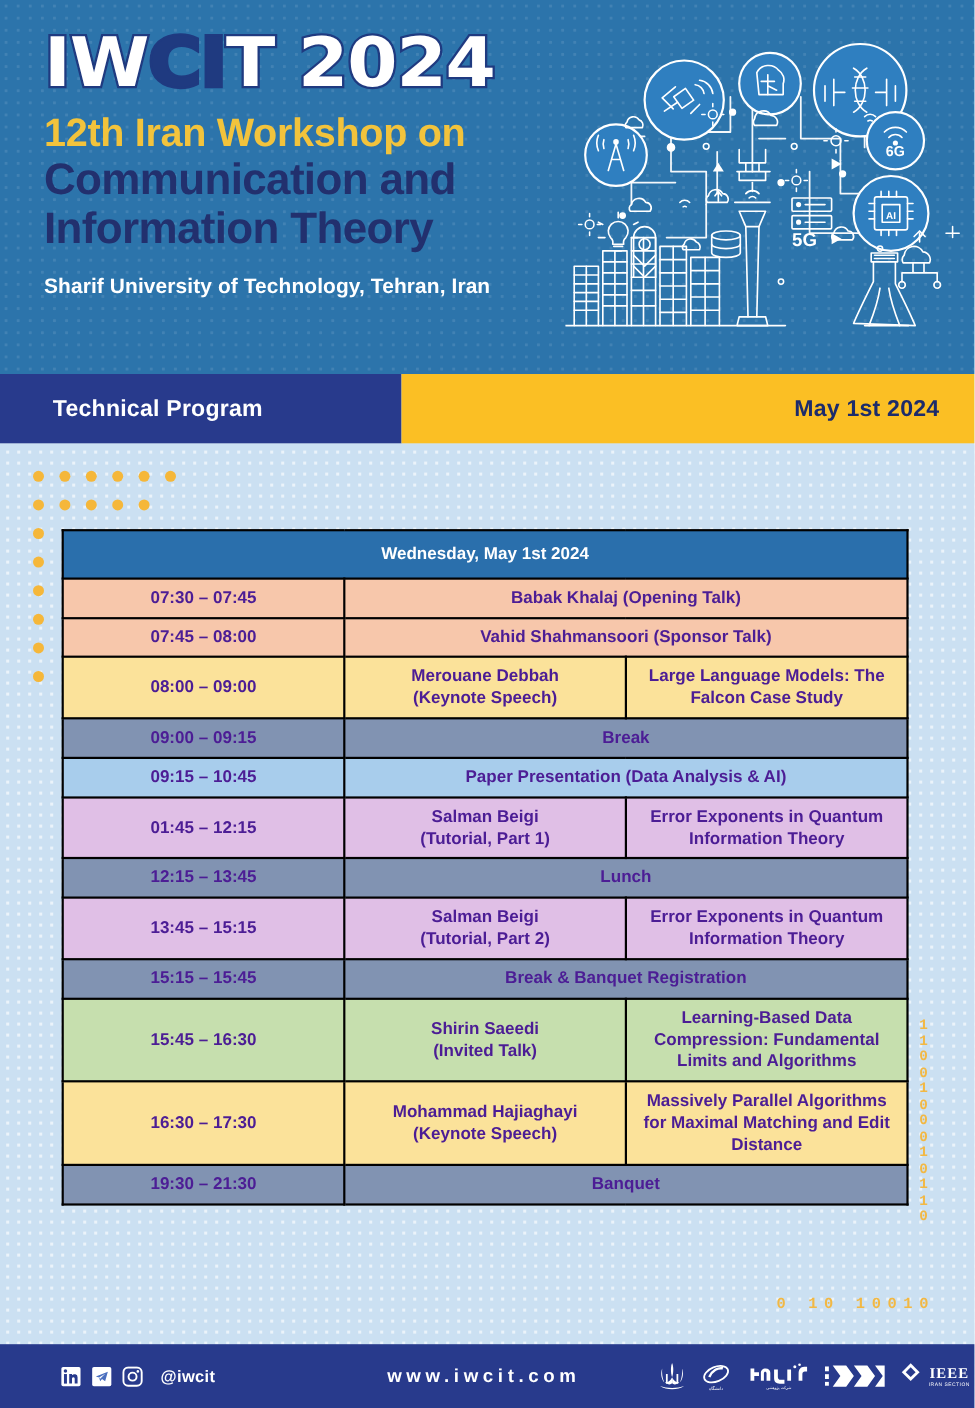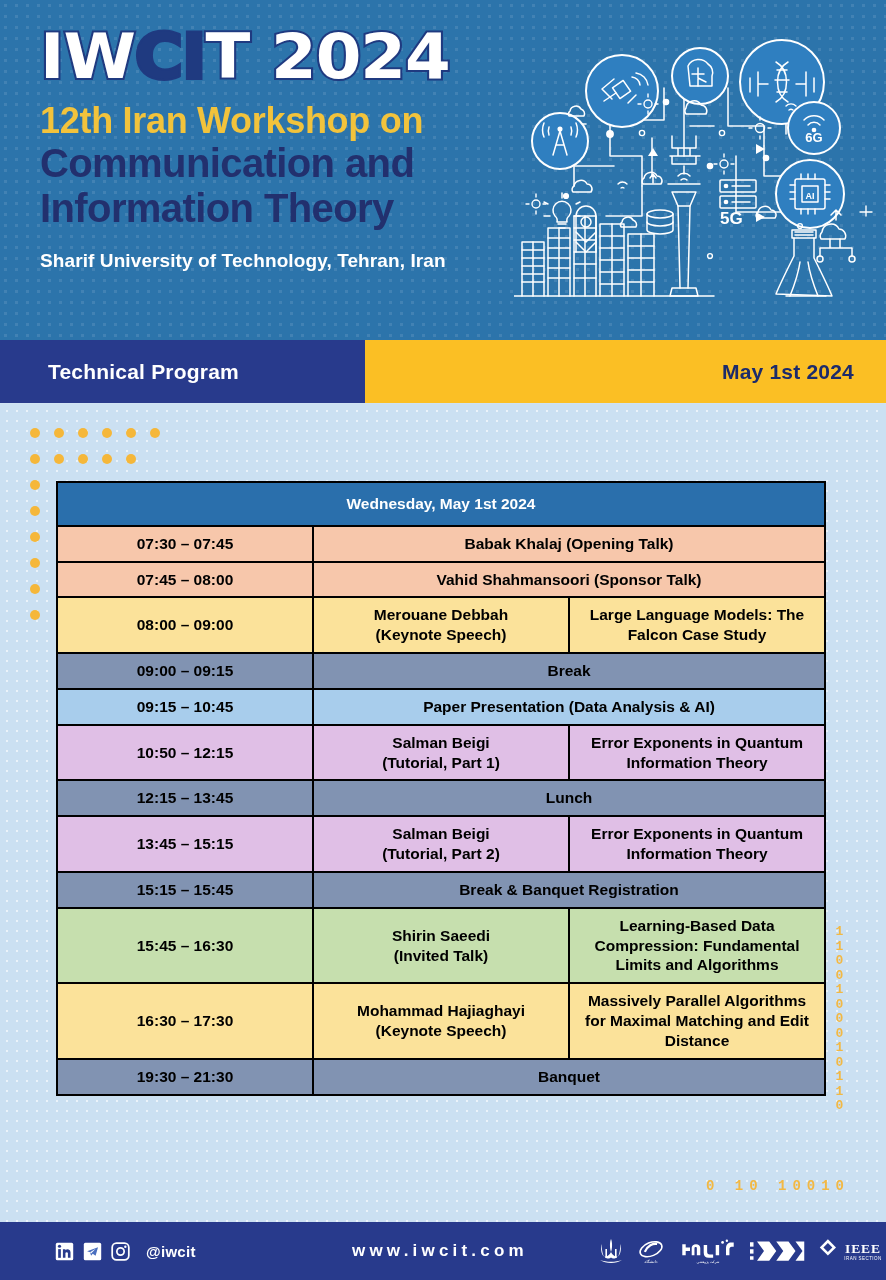--- a/index.html
+++ b/index.html
@@ -120,21 +120,21 @@
   table.sched {
     width: 770px; border-collapse: collapse;
     table-layout: fixed;
     border: 2px solid #000;
   }
   table.sched td {
     border: 2px solid #000;
     padding: 7px 6px;
     text-align: center;
     vertical-align: middle;
-    color: #000000;
+    color: #4c1d95;
     font-size: 15.5px;
     font-weight: 700;
     line-height: 1.28;
   }
   td.time { width: 148px; font-size: 15px; white-space: nowrap; }
   td.speaker { width: 218px; }
   .day-head {
     background: #2a6fac;
     color: #ffffff !important;
     font-size: 16px;
@@ -432,21 +432,21 @@
           </tr>
           <tr>
             <td class="time c-slate">09:00 – 09:15</td>
             <td class="c-slate" colspan="2">Break</td>
           </tr>
           <tr>
             <td class="time c-blue">09:15 – 10:45</td>
             <td class="c-blue" colspan="2">Paper Presentation (Data Analysis &amp; AI)</td>
           </tr>
           <tr>
-            <td class="time c-purple">10:50 – 12:15</td>
+            <td class="time c-purple">01:45 – 12:15</td>
             <td class="speaker c-purple">Salman Beigi<br>(Tutorial, Part 1)</td>
             <td class="c-purple">Error Exponents in Quantum Information Theory</td>
           </tr>
           <tr>
             <td class="time c-slate">12:15 – 13:45</td>
             <td class="c-slate" colspan="2">Lunch</td>
           </tr>
           <tr>
             <td class="time c-purple">13:45 – 15:15</td>
             <td class="speaker c-purple">Salman Beigi<br>(Tutorial, Part 2)</td>

